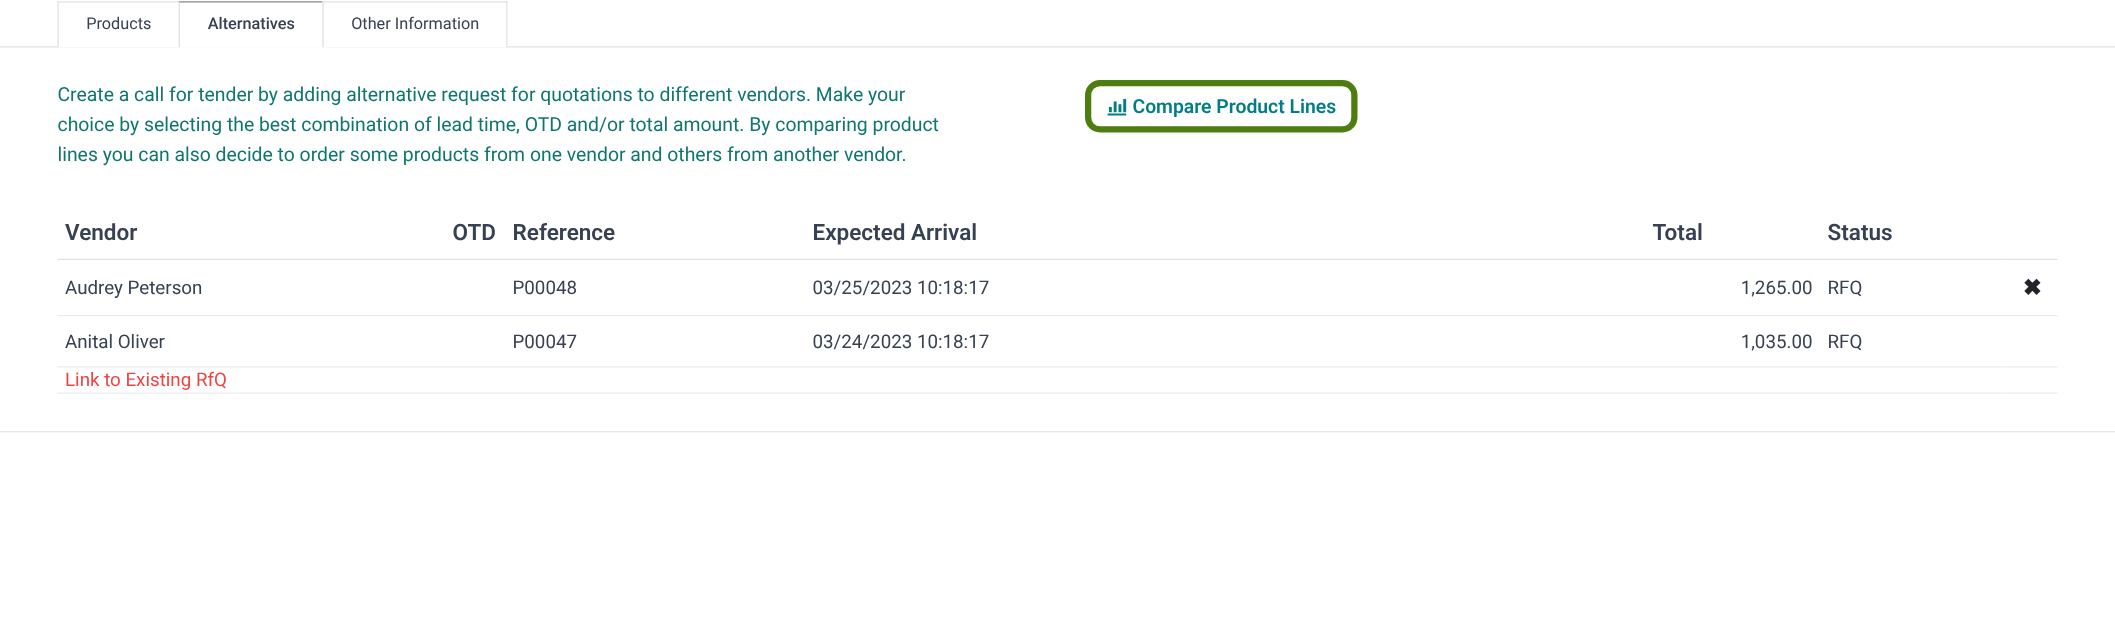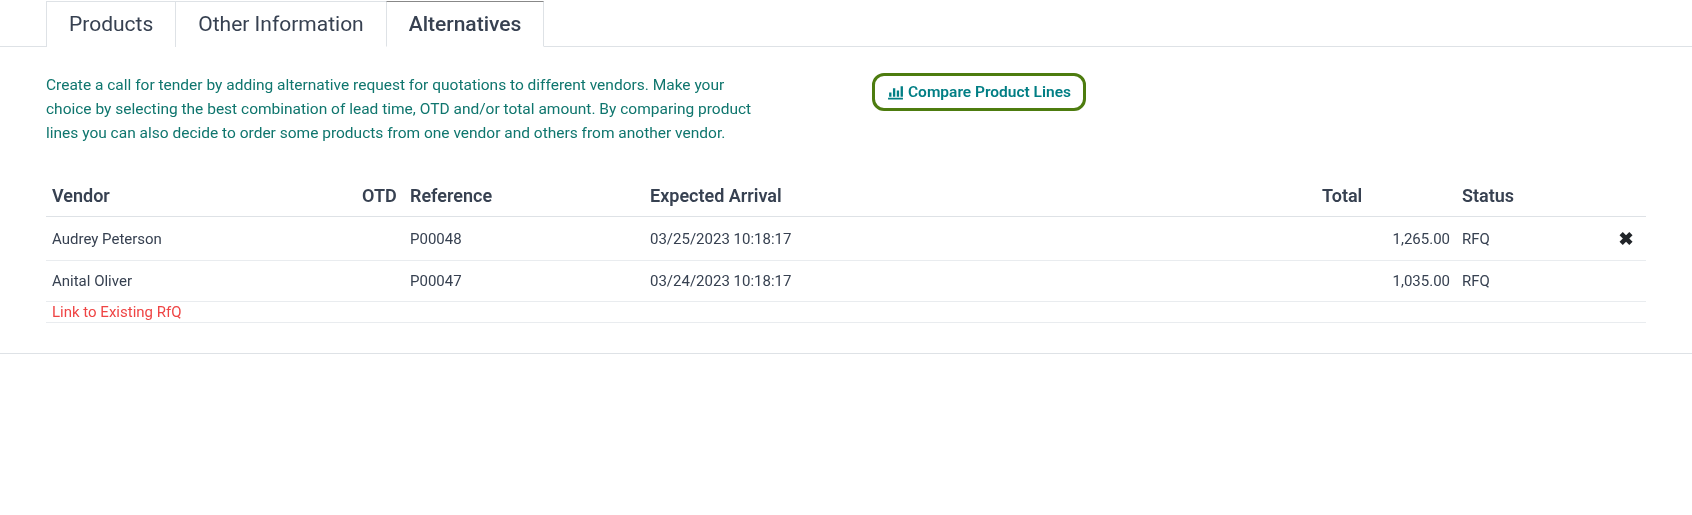--- a/index.html
+++ b/index.html
@@ -18,21 +18,21 @@
     display: flex;
     padding-left: 46px;
     border-bottom: 1px solid #dee2e6;
   }
   .tab {
     padding: 10px 22px;
     border: 1px solid #dee2e6;
     border-bottom: none;
     background: #fff;
     color: #374151;
-    font-size: 21px;
+    font-size: 13px;
     cursor: pointer;
     margin-right: -1px;
     position: relative;
     top: 1px;
   }
   .tab.active {
     border-top: 1px solid #888;
     border-bottom: 1px solid #fff;
     font-weight: 500;
   }
@@ -64,21 +64,21 @@
     font-weight: 600;
     font-size: 15.5px;
     cursor: pointer;
     display: inline-flex;
     align-items: center;
     gap: 4px;
     padding: 6px 10px;
     white-space: nowrap;
   }
   .action-link.highlighted {
-    border: 3px solid #4d7c0f;
+    border: 5px solid #4d7c0f;
     border-radius: 12px;
     padding: 7px 12px;
     margin-left: -6px;
   }
   .icon-svg {
     width: 17px;
     height: 17px;
     fill: currentColor;
     flex-shrink: 0;
   }
@@ -121,22 +121,22 @@
   th.col-total { width: 140px; }
   th.col-status { width: 150px; }
   th.col-delete { width: 40px; }
 </style>
 </head>
 <body>
 
 <div class="container">
   <div class="tabs">
     <div class="tab">Products</div>
+    <div class="tab active">Alternatives</div>
     <div class="tab">Other Information</div>
-    <div class="tab active">Alternatives</div>
   </div>
 
   <div class="content">
     <div class="top-row">
       <div class="description">Create a call for tender by adding alternative request for quotations to different vendors. Make your choice by selecting the best combination of lead time, OTD and/or total amount. By comparing product lines you can also decide to order some products from one vendor and others from another vendor.</div>
       <div class="actions">
         <span class="action-link highlighted">
           <svg class="icon-svg" viewBox="0 0 16 16">
               <path d="M1 13h14v1.5H1V13zm1-1V8h2.2v4H2zm3.6 0V4h2.2v8H5.6zm3.6 0V6h2.2v6H9.2zm3.6 0V2H15v10h-2.2z"></path>
             </svg>

